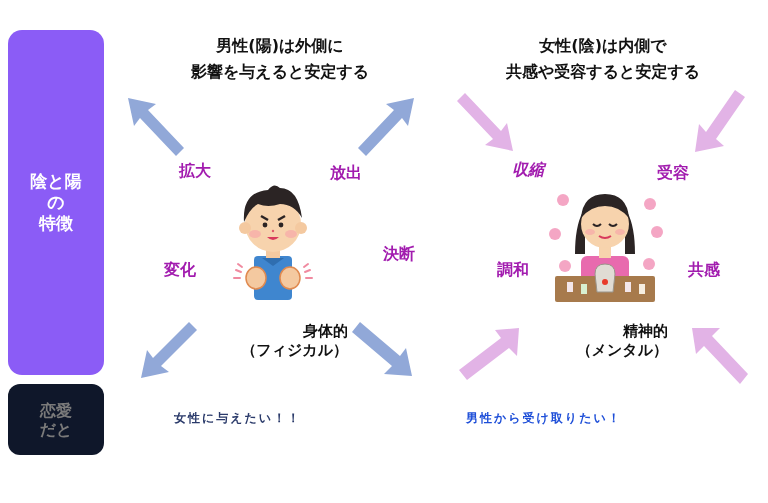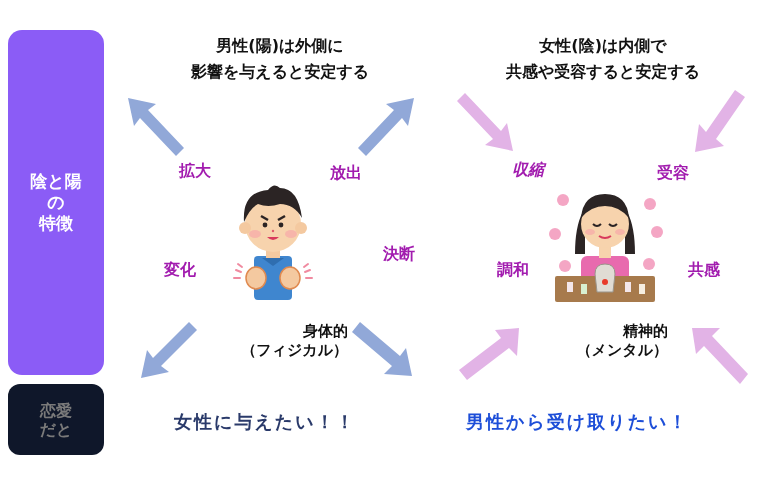--- a/index.html
+++ b/index.html
@@ -14,21 +14,21 @@
   }
   .side-gray .t { color:#ffffff; font-size:17px; line-height:21px; font-weight:bold; white-space:pre-line; }
   .side-pink {
     left:8px; top:384px; width:96px; height:71px; background:#0f172a; border-radius:12px;
     display:flex; align-items:center; justify-content:center; text-align:center;
   }
   .side-pink .t { color:#7a7a7a; font-size:16px; line-height:19px; font-weight:bold; white-space:pre-line; }
   .heading { text-align:center; font-size:16px; line-height:26px; font-weight:bold; color:#111; white-space:pre-line; }
   .lbl { font-size:16px; font-weight:bold; color:#a21caf; }
   .sub { text-align:right; font-size:15px; line-height:19px; font-weight:bold; color:#111; white-space:pre-line; }
-  .bottom { font-size:18px; font-weight:bold; letter-spacing:2px; }
+  .bottom { font-size:12px; font-weight:bold; letter-spacing:2px; }
   svg.arrow { position:absolute; overflow:visible; }
 </style>
 </head>
 <body>
 
 <div class="abs side-gray" data-name="yin-yang-characteristics-panel">
   <div class="t" data-name="yin-yang-characteristics-label">陰と陽
 の
 特徴</div>
 </div>

